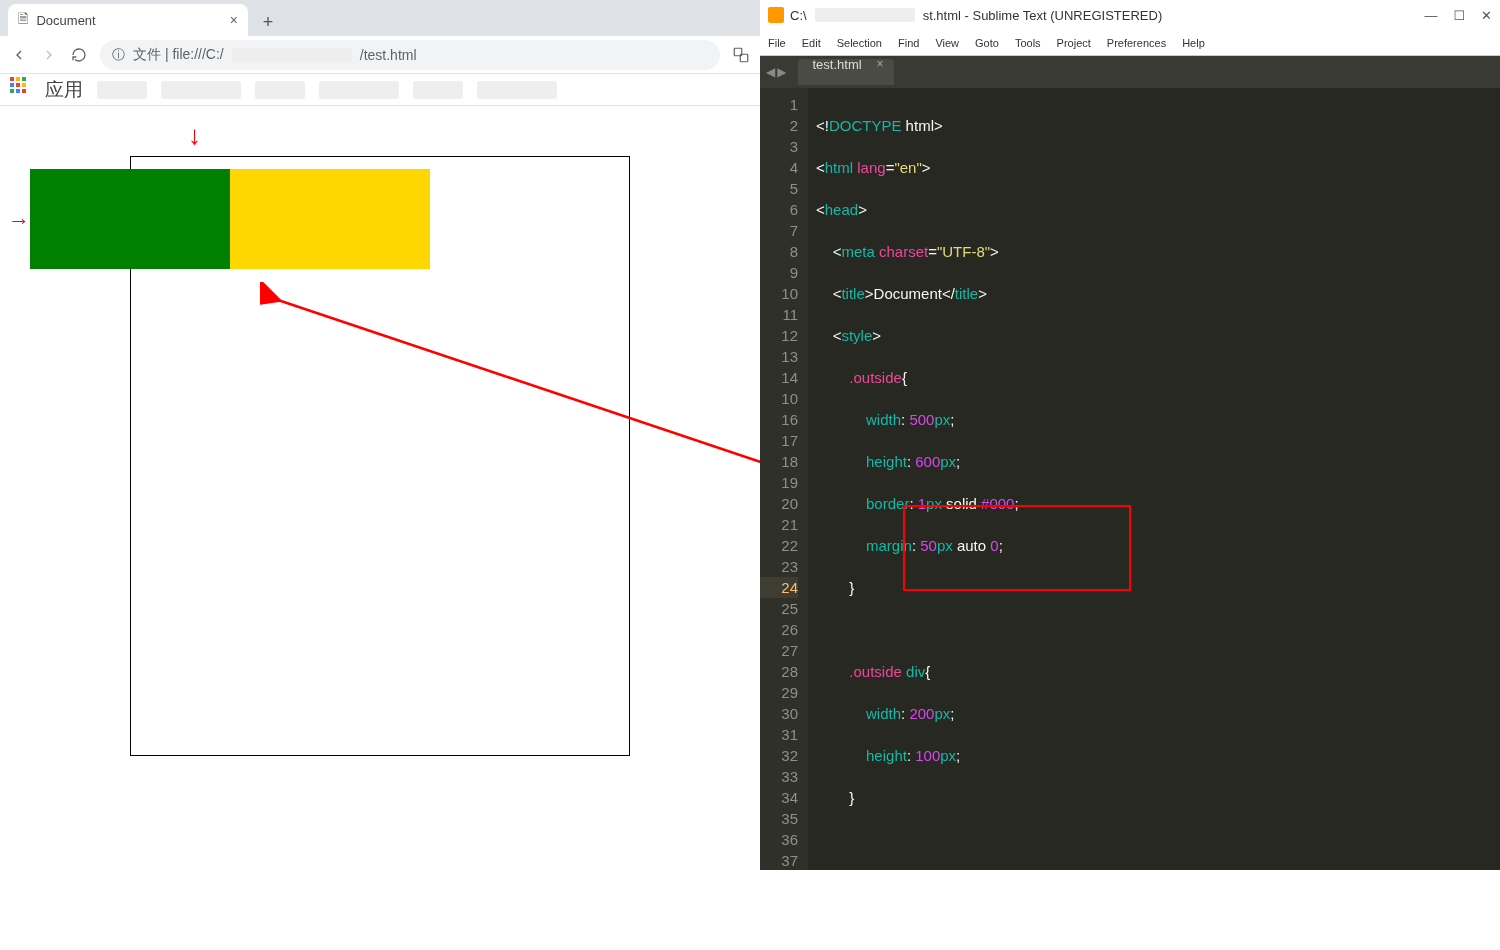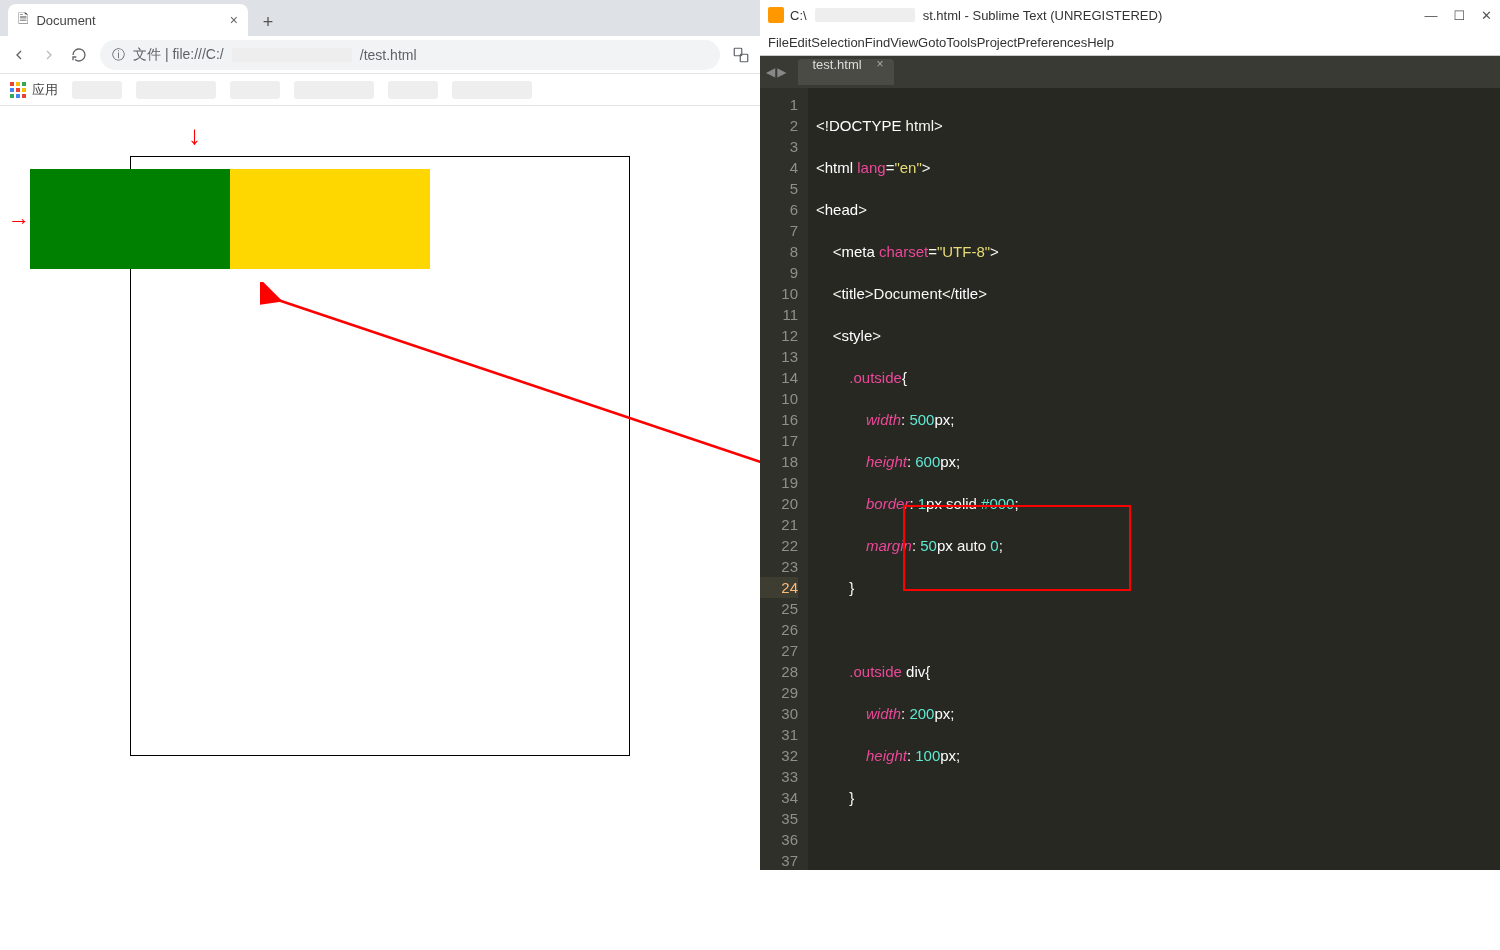--- a/index.html
+++ b/index.html
@@ -11,21 +11,21 @@
 .tab{height:32px;width:240px;background:#fff;border-radius:8px 8px 0 0;display:flex;align-items:center;padding:0 10px;gap:8px;font-size:13px;color:#444;position:relative}
 .tab .x{margin-left:auto;font-size:14px;color:#666}
 .newtab{width:28px;height:28px;display:flex;align-items:center;justify-content:center;color:#555;font-size:18px;margin-left:6px}
 .addrbar{height:38px;background:#fff;display:flex;align-items:center;gap:12px;padding:0 10px;border-bottom:1px solid #e3e3e3}
 .nav-ico{width:18px;height:18px;display:flex;align-items:center;justify-content:center;color:#5f6368}
 .nav-ico.disabled{color:#bdbdbd}
 .urlbox{flex:1;height:30px;background:#f1f3f4;border-radius:15px;display:flex;align-items:center;padding:0 12px;gap:8px;font-size:14px;color:#5f6368}
 .urlbox .info{font-size:13px}
 .translate-ico{width:18px;height:18px;color:#5f6368}
 .bookbar{height:32px;background:#fff;display:flex;align-items:center;padding:0 10px;gap:14px;border-bottom:1px solid #e3e3e3}
-.apps{display:flex;align-items:center;gap:6px;font-size:13px;color:#444}
+.apps{display:flex;align-items:flex-start;gap:19px;font-size:19px;color:#444}
 .apps-grid{display:grid;grid-template-columns:repeat(3,4px);grid-template-rows:repeat(3,4px);gap:2px}
 .apps-grid span{width:4px;height:4px}
 .ag1{background:#ea4335}.ag2{background:#fbbc05}.ag3{background:#34a853}.ag4{background:#4285f4}.ag5{background:#ea4335}.ag6{background:#fbbc05}.ag7{background:#34a853}.ag8{background:#4285f4}.ag9{background:#ea4335}
 .bm{width:80px;height:18px;background:#eee;border-radius:3px}
 .bm.f{width:50px}
 .viewport{position:relative;background:#fff}
 .outside{width:500px;height:600px;border:1px solid #000;margin:50px auto 0;position:relative}
 .box1{width:200px;height:100px;background:green;position:absolute;left:-101px;top:12px}
 .box2{width:200px;height:100px;background:gold;margin-left:99px;margin-top:12px}
 
@@ -33,31 +33,31 @@
 .arrow-right{position:absolute;left:8px;top:205px;color:#f00;font-size:22px}
 .bigarrow{position:absolute;left:260px;top:282px;width:620px;height:290px;pointer-events:none}
 .redbox{position:absolute;border:2px solid #f00}
 
 
 .sublime{position:absolute;left:760px;top:0;width:740px;height:870px;background:#3b3b36;color:#ddd;display:flex;flex-direction:column}
 .titlebar{height:30px;background:#fff;color:#333;display:flex;align-items:center;padding:0 8px;font-size:13px;gap:6px}
 .st-ico{width:16px;height:16px;background:#ff9800;border-radius:2px;display:inline-block}
 .titlebar .blur{display:inline-block;width:100px;height:14px;background:#eee;border-radius:2px;margin:0 2px}
 .wbtn{margin-left:auto;display:flex;gap:16px;color:#555;font-size:13px}
-.menubar{height:26px;background:#fff;display:flex;align-items:center;padding:0 8px;gap:0;font-size:13px;color:#333;border-bottom:1px solid #ccc}
+.menubar{height:26px;background:#fff;display:flex;align-items:center;padding:0 8px;gap:16px;font-size:11px;color:#333;border-bottom:1px solid #ccc}
 .tabstrip{height:32px;background:#3a3a35;display:flex;align-items:center;padding-left:6px;gap:4px}
 .tri{display:flex;gap:2px;color:#888;margin-right:8px}
 .tri span{font-size:12px}
 .filetab{height:26px;background:#4b4b45;border-radius:4px 4px 0 0;padding:0 32px 16px 14px;display:flex;align-items:center;font-size:13px;color:#ddd;position:relative}
 .filetab .x{position:absolute;right:10px;color:#aaa;font-size:12px}
 .editor{flex:1;background:#272822;display:flex;font-family:Consolas,Monaco,monospace;font-size:15px;line-height:21px;overflow:hidden}
 .gutter{width:48px;background:#2f302a;color:#8f908a;text-align:right;padding:6px 10px 0 0}
 .gutter .cur{background:#3e3d32;color:#fdba74}
 .code{flex:1;padding:6px 0 0 8px;white-space:pre;color:#f8f8f2;position:relative}
-.c-pink{color:#ffffff}.c-wh{color:#f8f8f2}.c-gold{color:#e6db74}.c-cyan{color:#ec4899;font-style:italic}.c-purp{color:#5eead4}.c-grn{color:#ec4899}
+.c-pink{color:#14b8a6}.c-wh{color:#f8f8f2}.c-gold{color:#e6db74}.c-cyan{color:#14b8a6;}.c-purp{color:#d946ef}.c-grn{color:#ec4899}
 </style>
 </head>
 <body>
 
 <div class="browser">
   <div class="tabbar">
     <div class="tab">
       <span>🗎</span>
       <span>Document</span>
       <span class="x">×</span>

